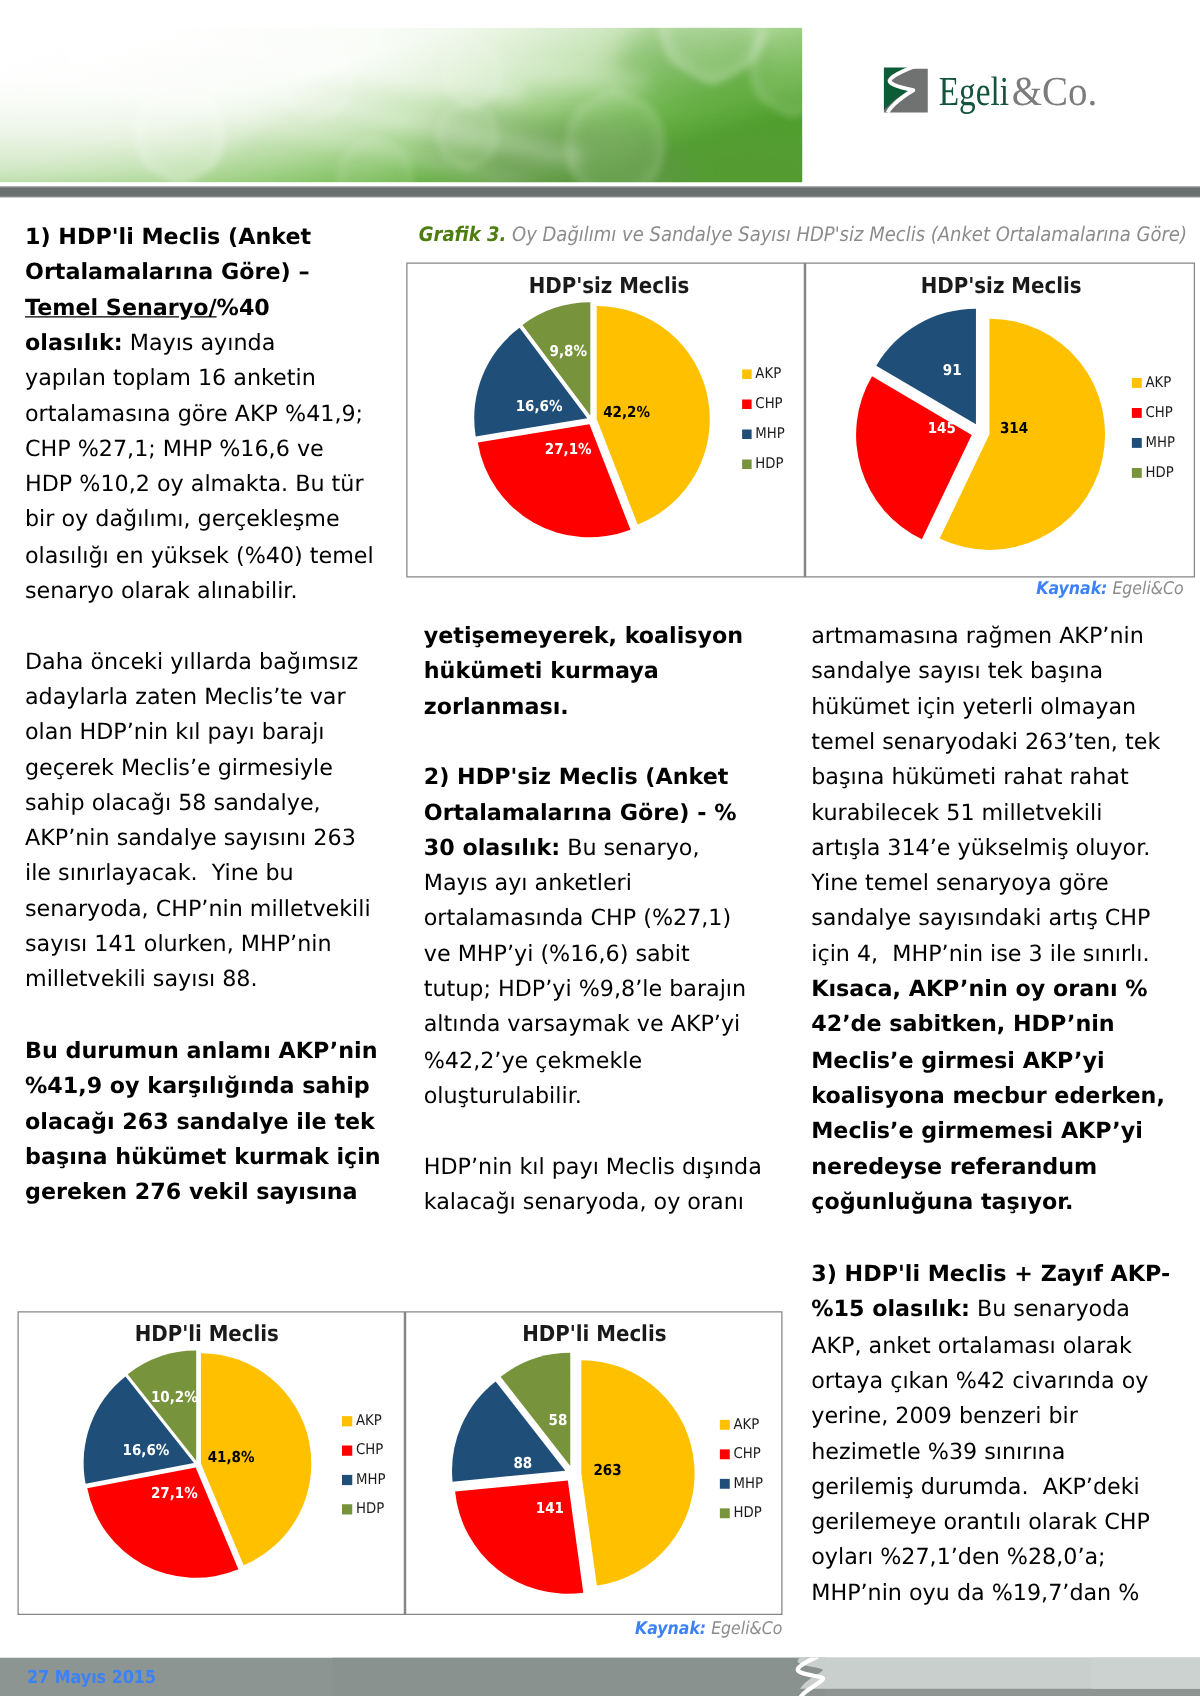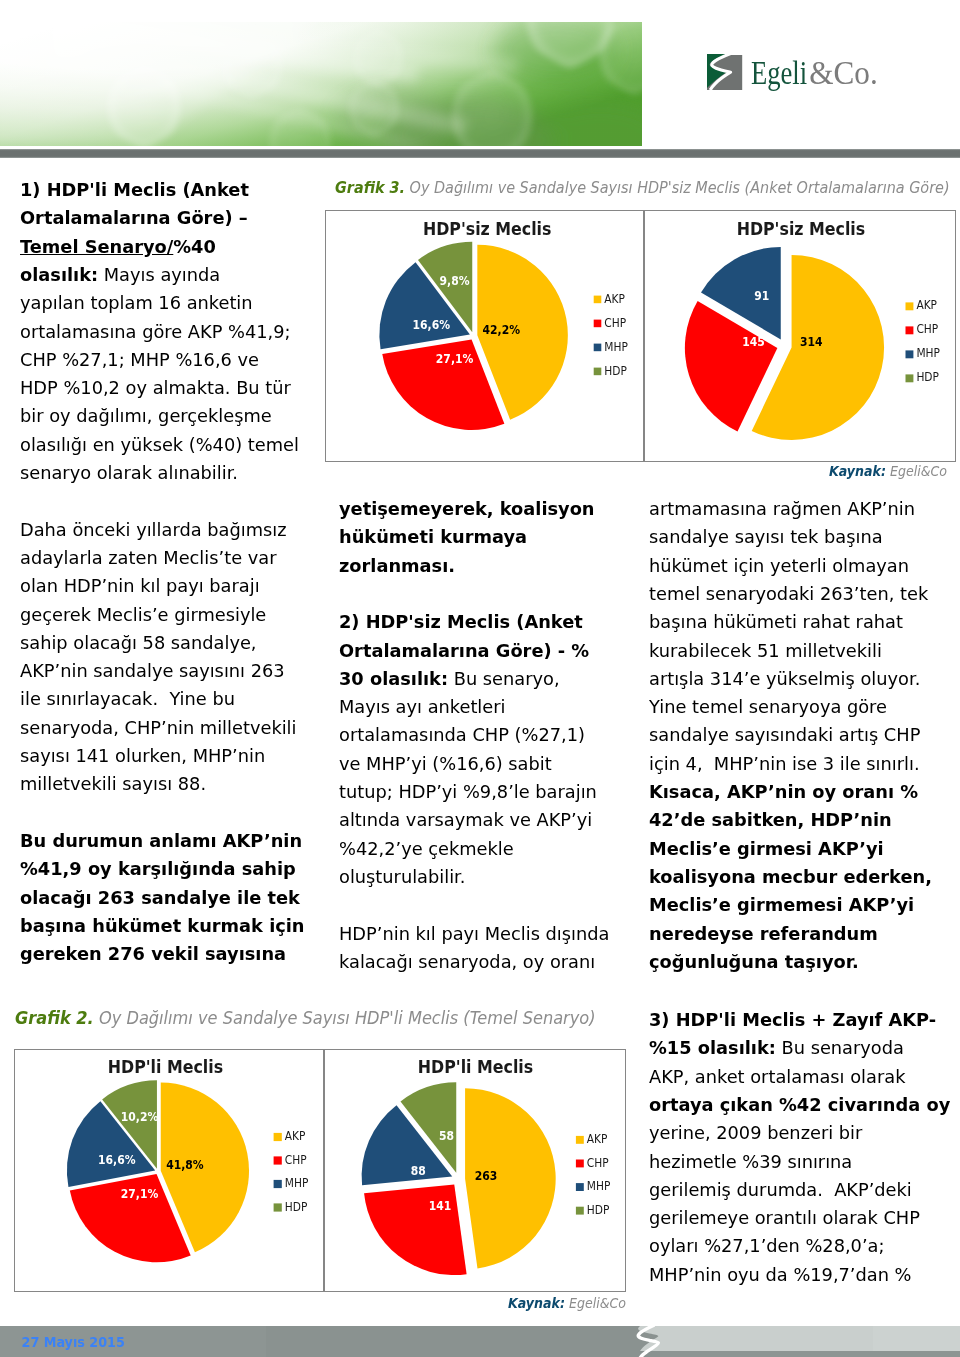--- a/index.html
+++ b/index.html
@@ -20,21 +20,21 @@
   .col b{font-weight:bold;}
 
   
   .chartbox{position:absolute;border:1.4px solid #868686;background:#fff;box-sizing:border-box;}
   .caption{position:absolute;color:#8c8c8c;white-space:nowrap;
            font-family:"DejaVu Sans Condensed","DejaVu Sans",sans-serif;font-style:italic;line-height:1;}
   .caption b{color:#4d7c0f;font-weight:bold;font-style:italic;}
   .caption i{font-style:italic;}
   .kaynak{position:absolute;color:#8c8c8c;font-style:italic;font-size:14px;white-space:nowrap;
           font-family:"DejaVu Sans Condensed","DejaVu Sans",sans-serif;line-height:1;}
-  .kaynak b{font-weight:bold;color:#0c4a6e;}
+  .kaynak b{font-weight:bold;color:#3b82f6;}
 
   
   .footer{position:absolute;left:0;top:1326px;width:960px;height:31px;}
   .fdate{position:absolute;left:21.5px;top:8.5px;font-size:14.2px;font-weight:bold;color:#3b82f6;
          font-family:"DejaVu Sans Condensed","DejaVu Sans",sans-serif;line-height:1;}
 </style>
 </head>
 <body>
 
 <div class="page">
@@ -185,21 +185,21 @@
       <div class="tline" style="top: 339.6px;"><b>Meclis’e girmesi AKP’yi</b></div>
       <div class="tline" style="top: 367.9px;"><b>koalisyona mecbur ederken,</b></div>
       <div class="tline" style="top: 396.2px;"><b>Meclis’e girmemesi AKP’yi</b></div>
       <div class="tline" style="top: 424.5px;"><b>neredeyse referandum</b></div>
       <div class="tline" style="top: 452.8px;"><b>çoğunluğuna taşıyor.</b></div>
     </div>
   <div class="col" id="col-rb" style="left:649px;top:1011px;">
       <div class="tline" style="top: 0px;"><b>3) HDP'li Meclis + Zayıf AKP-</b></div>
       <div class="tline" style="top: 28.3px;"><b>%15 olasılık:</b> Bu senaryoda</div>
       <div class="tline" style="top: 56.6px;">AKP, anket ortalaması olarak</div>
-      <div class="tline" style="top: 84.9px; font-weight: bold;">ortaya çıkan %42 civarında oy</div>
+      <div class="tline" style="top: 84.9px;">ortaya çıkan %42 civarında oy</div>
       <div class="tline" style="top: 113.2px;">yerine, 2009 benzeri bir</div>
       <div class="tline" style="top: 141.5px;">hezimetle %39 sınırına</div>
       <div class="tline" style="top: 169.8px;">gerilemiş durumda.  AKP’deki</div>
       <div class="tline" style="top: 198.1px;">gerilemeye orantılı olarak CHP</div>
       <div class="tline" style="top: 226.4px;">oyları %27,1’den %28,0’a;</div>
       <div class="tline" style="top: 254.7px;">MHP’nin oyu da %19,7’dan %</div>
     </div>
 
   <div class="caption" id="cap3" style="left:335px;top:180px;font-size:16px;"><b>Grafik 3.</b> <i>Oy Dağılımı ve Sandalye Sayısı HDP'siz Meclis (Anket Ortalamalarına Göre)</i></div>
   <div class="chartbox" id="box3a" style="left:325px;top:210px;width:319px;height:252px;">
@@ -237,21 +237,20 @@
         <rect x="260.5" y="115.4" width="7.9" height="7.9" fill="#FF0000"></rect>
         <text x="271.4" y="122.45" font-family="'DejaVu Sans Condensed','DejaVu Sans',sans-serif" font-size="11.8" fill="#1a1a1a">CHP</text>
         <rect x="260.5" y="139.4" width="7.9" height="7.9" fill="#1F4E79"></rect>
         <text x="271.4" y="146.45" font-family="'DejaVu Sans Condensed','DejaVu Sans',sans-serif" font-size="11.8" fill="#1a1a1a">MHP</text>
         <rect x="260.5" y="163.4" width="7.9" height="7.9" fill="#77933C"></rect>
         <text x="271.4" y="170.45" font-family="'DejaVu Sans Condensed','DejaVu Sans',sans-serif" font-size="11.8" fill="#1a1a1a">HDP</text>
       </svg>
     </div>
   <div class="kaynak" id="src3" style="left:829px;top:464px;"><b>Kaynak:</b> <span>Egeli&amp;Co</span></div>
 
-  <div class="caption" id="cap2" style="left:15px;top:1009px;font-size:18px;"><b>Grafik 2.</b> <i>Oy Dağılımı ve Sandalye Sayısı HDP'li Meclis (Temel Senaryo)</i></div>
   <div class="chartbox" id="box2a" style="left:14px;top:1049px;width:310px;height:243px;">
       <svg width="308" height="241" viewBox="0 0 308 241" style="position: absolute; left: 0px; top: 0px;">
         <text x="0" y="0" text-anchor="middle" font-family="'DejaVu Sans Condensed','DejaVu Sans',sans-serif" font-size="17.6" font-weight="bold" fill="#1a1a1a" transform="translate(150.4,22.6) scale(1,1)">HDP'li Meclis</text>
         <path d="M 145.74 120.83 L 145.74 32.53 A 88.3 88.3 0 0 1 179.90 202.25 Z" fill="#FFC000" stroke="#ffffff" stroke-width="0"></path>
         <path d="M 141.53 123.96 L 175.69 205.38 A 88.3 88.3 0 0 1 54.80 140.52 Z" fill="#FF0000" stroke="#ffffff" stroke-width="0"></path>
         <path d="M 140.18 120.39 L 53.45 136.96 A 88.3 88.3 0 0 1 85.37 51.16 Z" fill="#1F4E79" stroke="#ffffff" stroke-width="0"></path>
         <path d="M 141.95 118.66 L 87.14 49.43 A 88.3 88.3 0 0 1 141.95 30.36 Z" fill="#77933C" stroke="#ffffff" stroke-width="0"></path>
         <text x="169.9" y="119.3" text-anchor="middle" font-family="'DejaVu Sans Condensed','DejaVu Sans',sans-serif" font-size="12" font-weight="bold" fill="#000000">41,8%</text>
         <text x="124.5" y="148.2" text-anchor="middle" font-family="'DejaVu Sans Condensed','DejaVu Sans',sans-serif" font-size="12" font-weight="bold" fill="#ffffff">27,1%</text>
         <text x="101.8" y="114.3" text-anchor="middle" font-family="'DejaVu Sans Condensed','DejaVu Sans',sans-serif" font-size="12" font-weight="bold" fill="#ffffff">16,6%</text>

